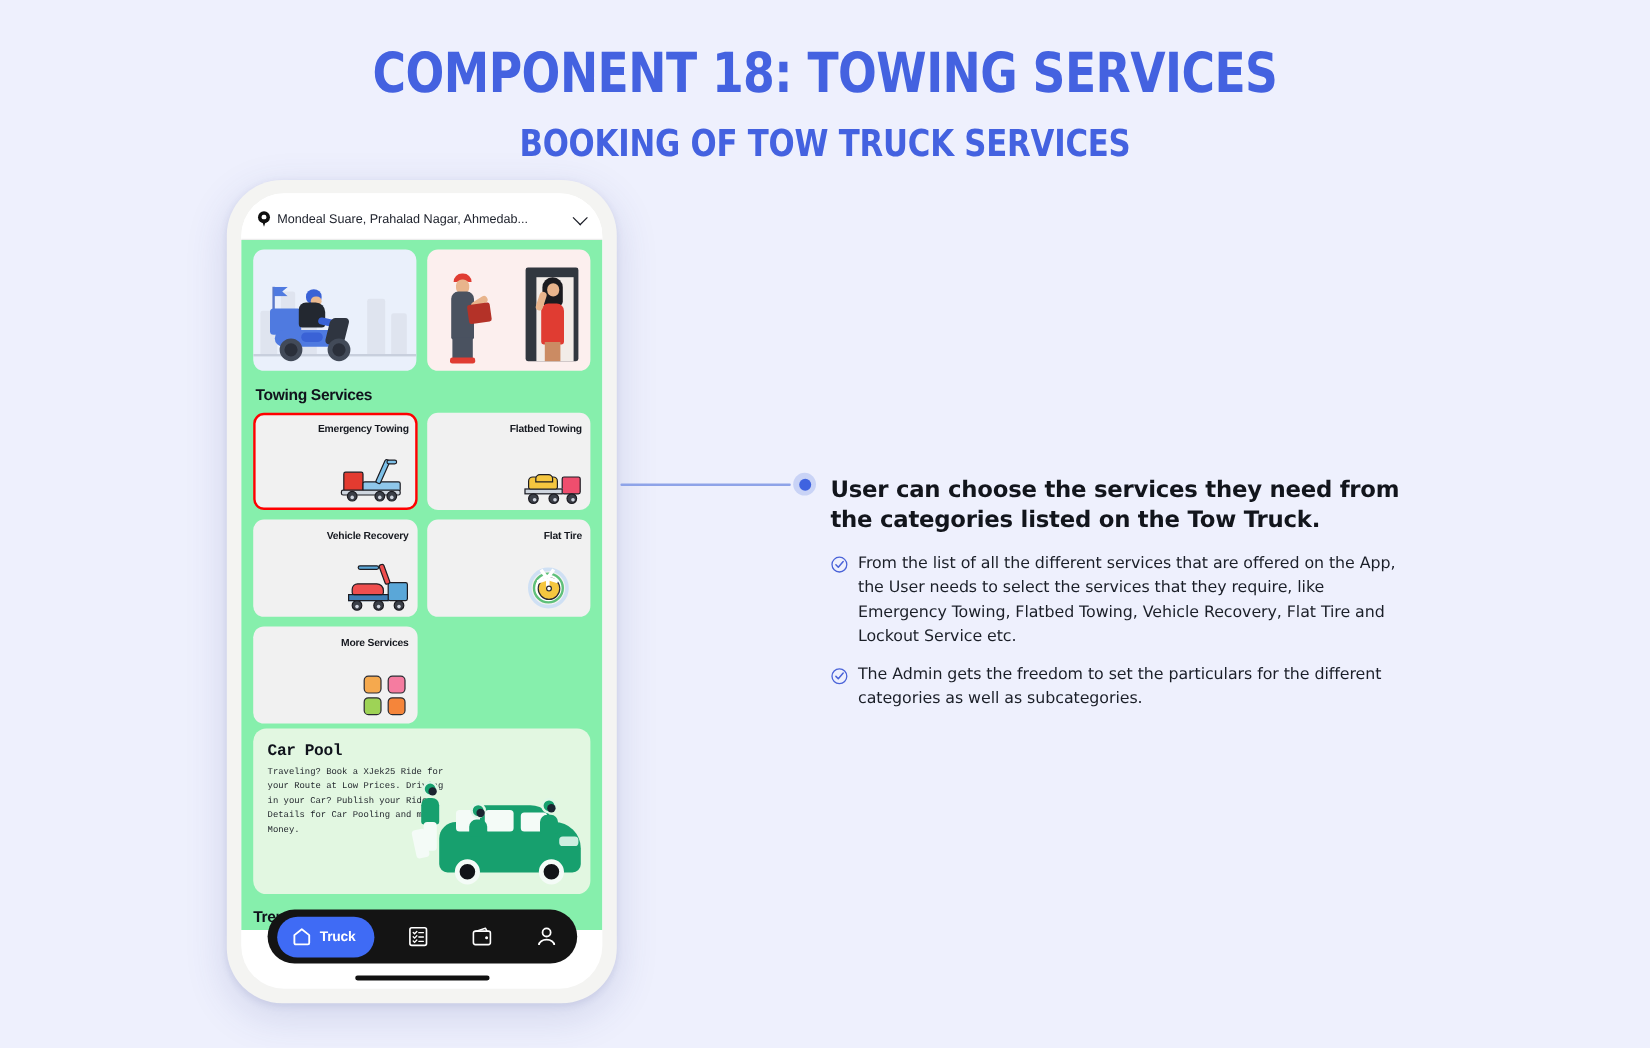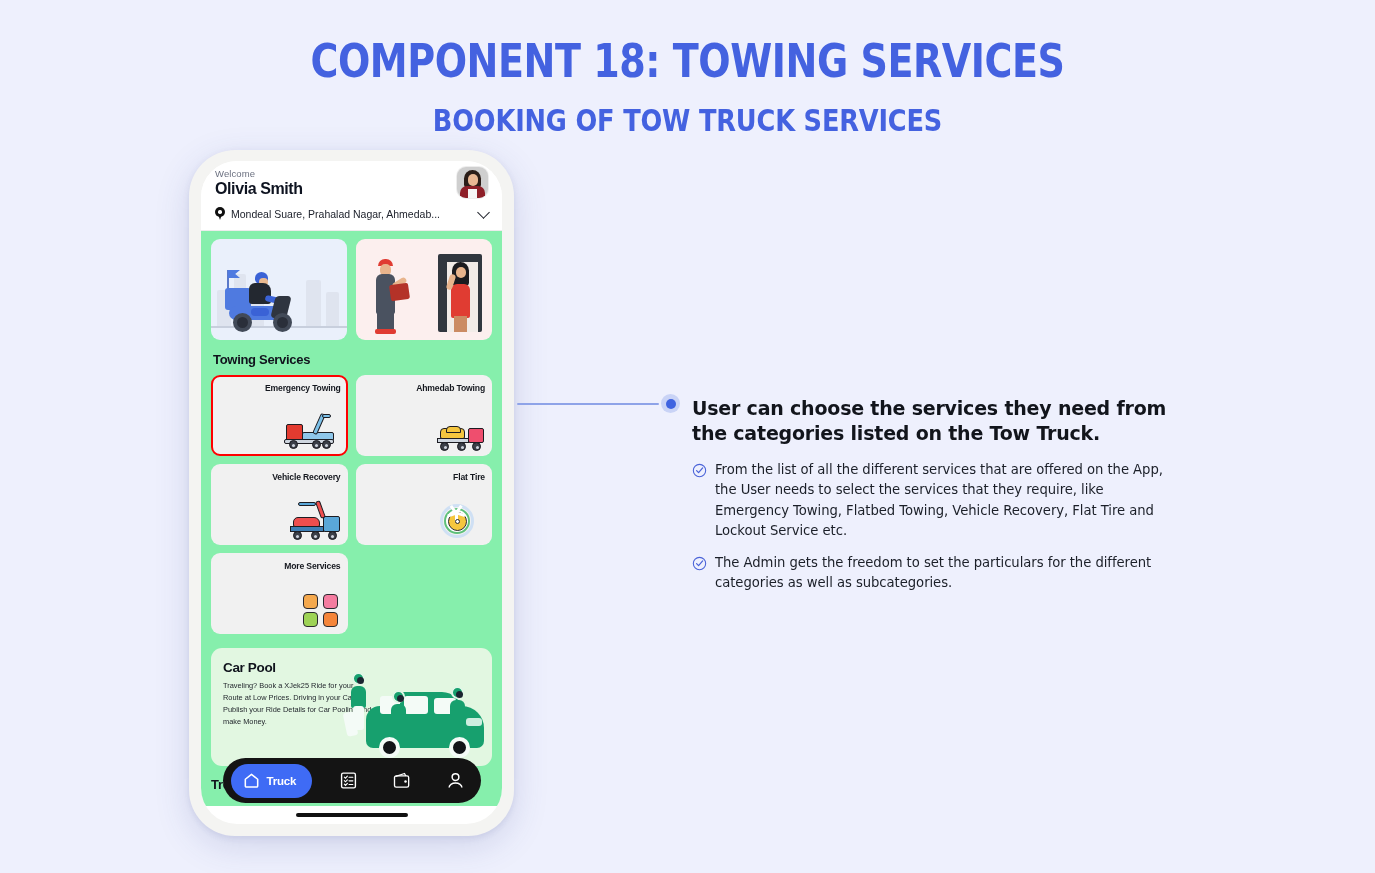--- a/index.html
+++ b/index.html
@@ -174,21 +174,21 @@
   .fob b    { position:absolute; left:2.6px; width:9px; height:4px; border-radius:1px; background:#f5c63f; border:1.2px solid #2a2a30; }
 
   
   .sq { position:absolute; width:15px; height:15px; border-radius:4px; border:1.6px solid #2a2a30; }
   .sq.a{ right:24px; bottom:20px; background:#f5a94e; }
   .sq.b{ right:4px;  bottom:20px; background:#f57ca0; }
   .sq.c{ right:24px; bottom:2px;  background:#9ed356; }
   .sq.d{ right:4px;  bottom:2px;  background:#f5853a; }
 
   
-  .carpool { position: relative; margin-top: 14px; height: 118px; background: #e2f7e1; border-radius: 11px; padding: 12px 12px 0 12px; overflow: hidden; }
+  .carpool { position: relative; margin-top: 4px; height: 138px; background: #e2f7e1; border-radius: 11px; padding: 12px 12px 0 12px; overflow: hidden; font-family: Liberation Mono, monospace; }
   .cp-title { font-size: 13.5px; font-weight: 800; color: #10131c; letter-spacing: -0.35px; }
   .cp-text { font-size: 7.4px; color: #1d2128; line-height: 1.62; margin-top: 5px; width: 152px; }
   .cp-art { position: absolute; right: 6px; bottom: 6px; width: 162px; height: 92px; }
   .cp-car { position:absolute; right:2px; bottom:12px; width:118px; height:42px; background:#17a06e; border-radius:14px 22px 7px 7px; }
   .cp-roof{ position:absolute; right:24px; bottom:44px; width:74px; height:24px; background:#17a06e; border-radius:16px 20px 0 0; }
   .cp-win { position:absolute; background:#f4fbf7; border-radius:3px; }
   .cp-wh  { position:absolute; bottom:2px; width:21px; height:21px; border-radius:50%; background:#121418; border:4px solid #f4fbf7; }
   .cp-p   { position:absolute; }
   .cp-head{ width:13px; height:13px; border-radius:50%; background:#17a06e; border:2.4px solid #dff6e6; }
   .cp-head:after { content:""; position:absolute; left:3px; top:3px; width:7px; height:7px; border-radius:50%; background:#1b2430; }
@@ -233,32 +233,20 @@
 <div class="page">
 
   <div class="title">COMPONENT 18: TOWING SERVICES</div>
   <div class="subtitle">BOOKING OF TOW TRUCK SERVICES</div>
 
   <div class="phone">
     <div class="screen">
 
 
       <div class="hdr">
-        <div class="hdr-row">
-          <div>
-            <div class="welcome">Welcome</div>
-            <div class="uname">Olivia Smith</div>
-          </div>
-          <div class="avatar">
-            <div class="av-hair"></div>
-              <div class="av-face"></div>
-            <div class="av-body"></div>
-              <div class="av-shirt"></div>
-          </div>
-        </div>
         <div class="loc-row">
           <div class="pin">
               <em></em>
             </div>
           <div class="loc-text">Mondeal Suare, Prahalad Nagar, Ahmedab...</div>
           <div class="chev"></div>
         </div>
       </div>
       <div class="hdr-sep"></div>
 
@@ -321,21 +309,21 @@
               <div class="tw" style="left:30px;">
                   <i class="twi" style="left:2.7px;top:2.7px;"></i>
                 </div>
               <div class="tw" style="left:40px;">
                   <i class="twi" style="left:2.7px;top:2.7px;"></i>
                 </div>
             </div>
           </div>
 
           <div class="card">
-            <div class="card-lbl">Ahmedab Towing</div>
+            <div class="card-lbl">Flatbed Towing</div>
             <div class="ico">
               <div class="tk-cab" style="right:2px; bottom:8px; width:16px; height:15px; border-radius:2px; background:#ef4e6e;"></div>
               <div class="tk-bed" style="right:17px; bottom:8px; width:32px; height:5px; background:#cfd6df;"></div>
               <div class="tk-bed" style="right:21px; bottom:12px; width:25px; height:11px; border-radius:4px 4px 2px 2px; background:#f5c63f;"></div>
               <div class="tk-bed" style="right:25px; bottom:18px; width:15px; height:7px; border-radius:4px 4px 0 0; background:#f5c63f;"></div>
               <div class="tw" style="right:5px;">
                   <i class="twi" style="left:2.7px;top:2.7px;"></i>
                 </div>
               <div class="tw" style="right:20px;">
                   <i class="twi" style="left:2.7px;top:2.7px;"></i>

